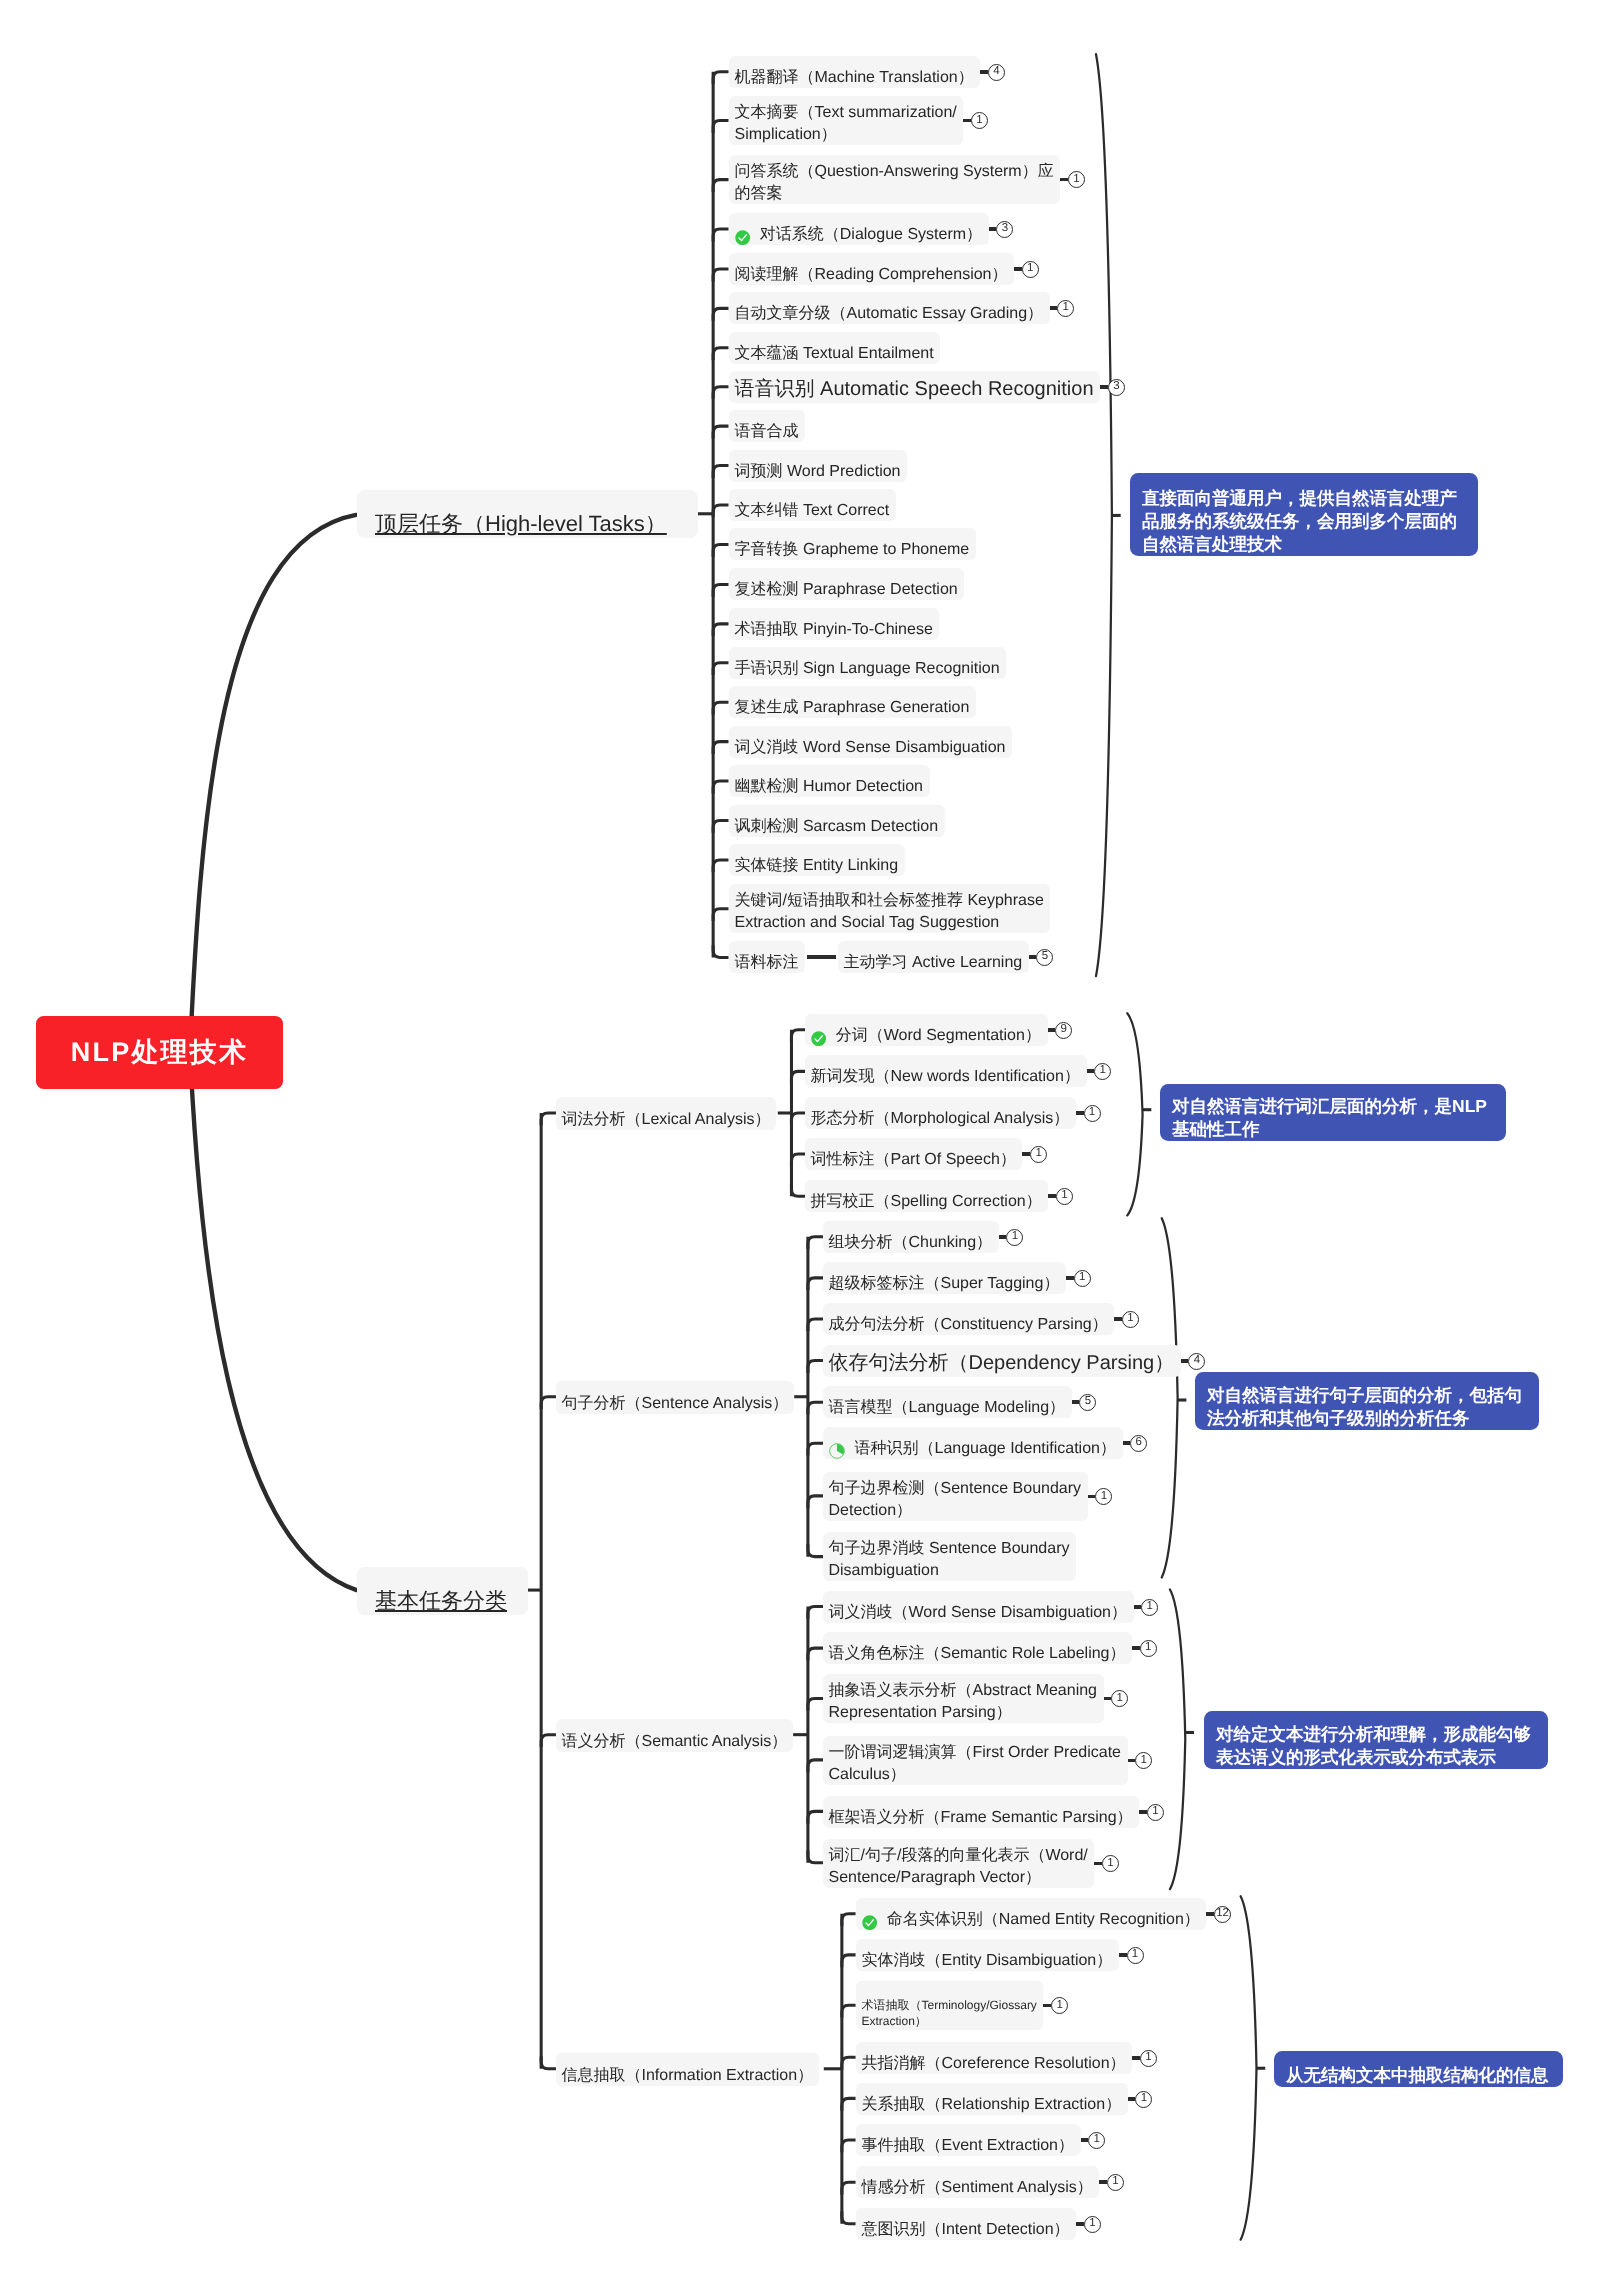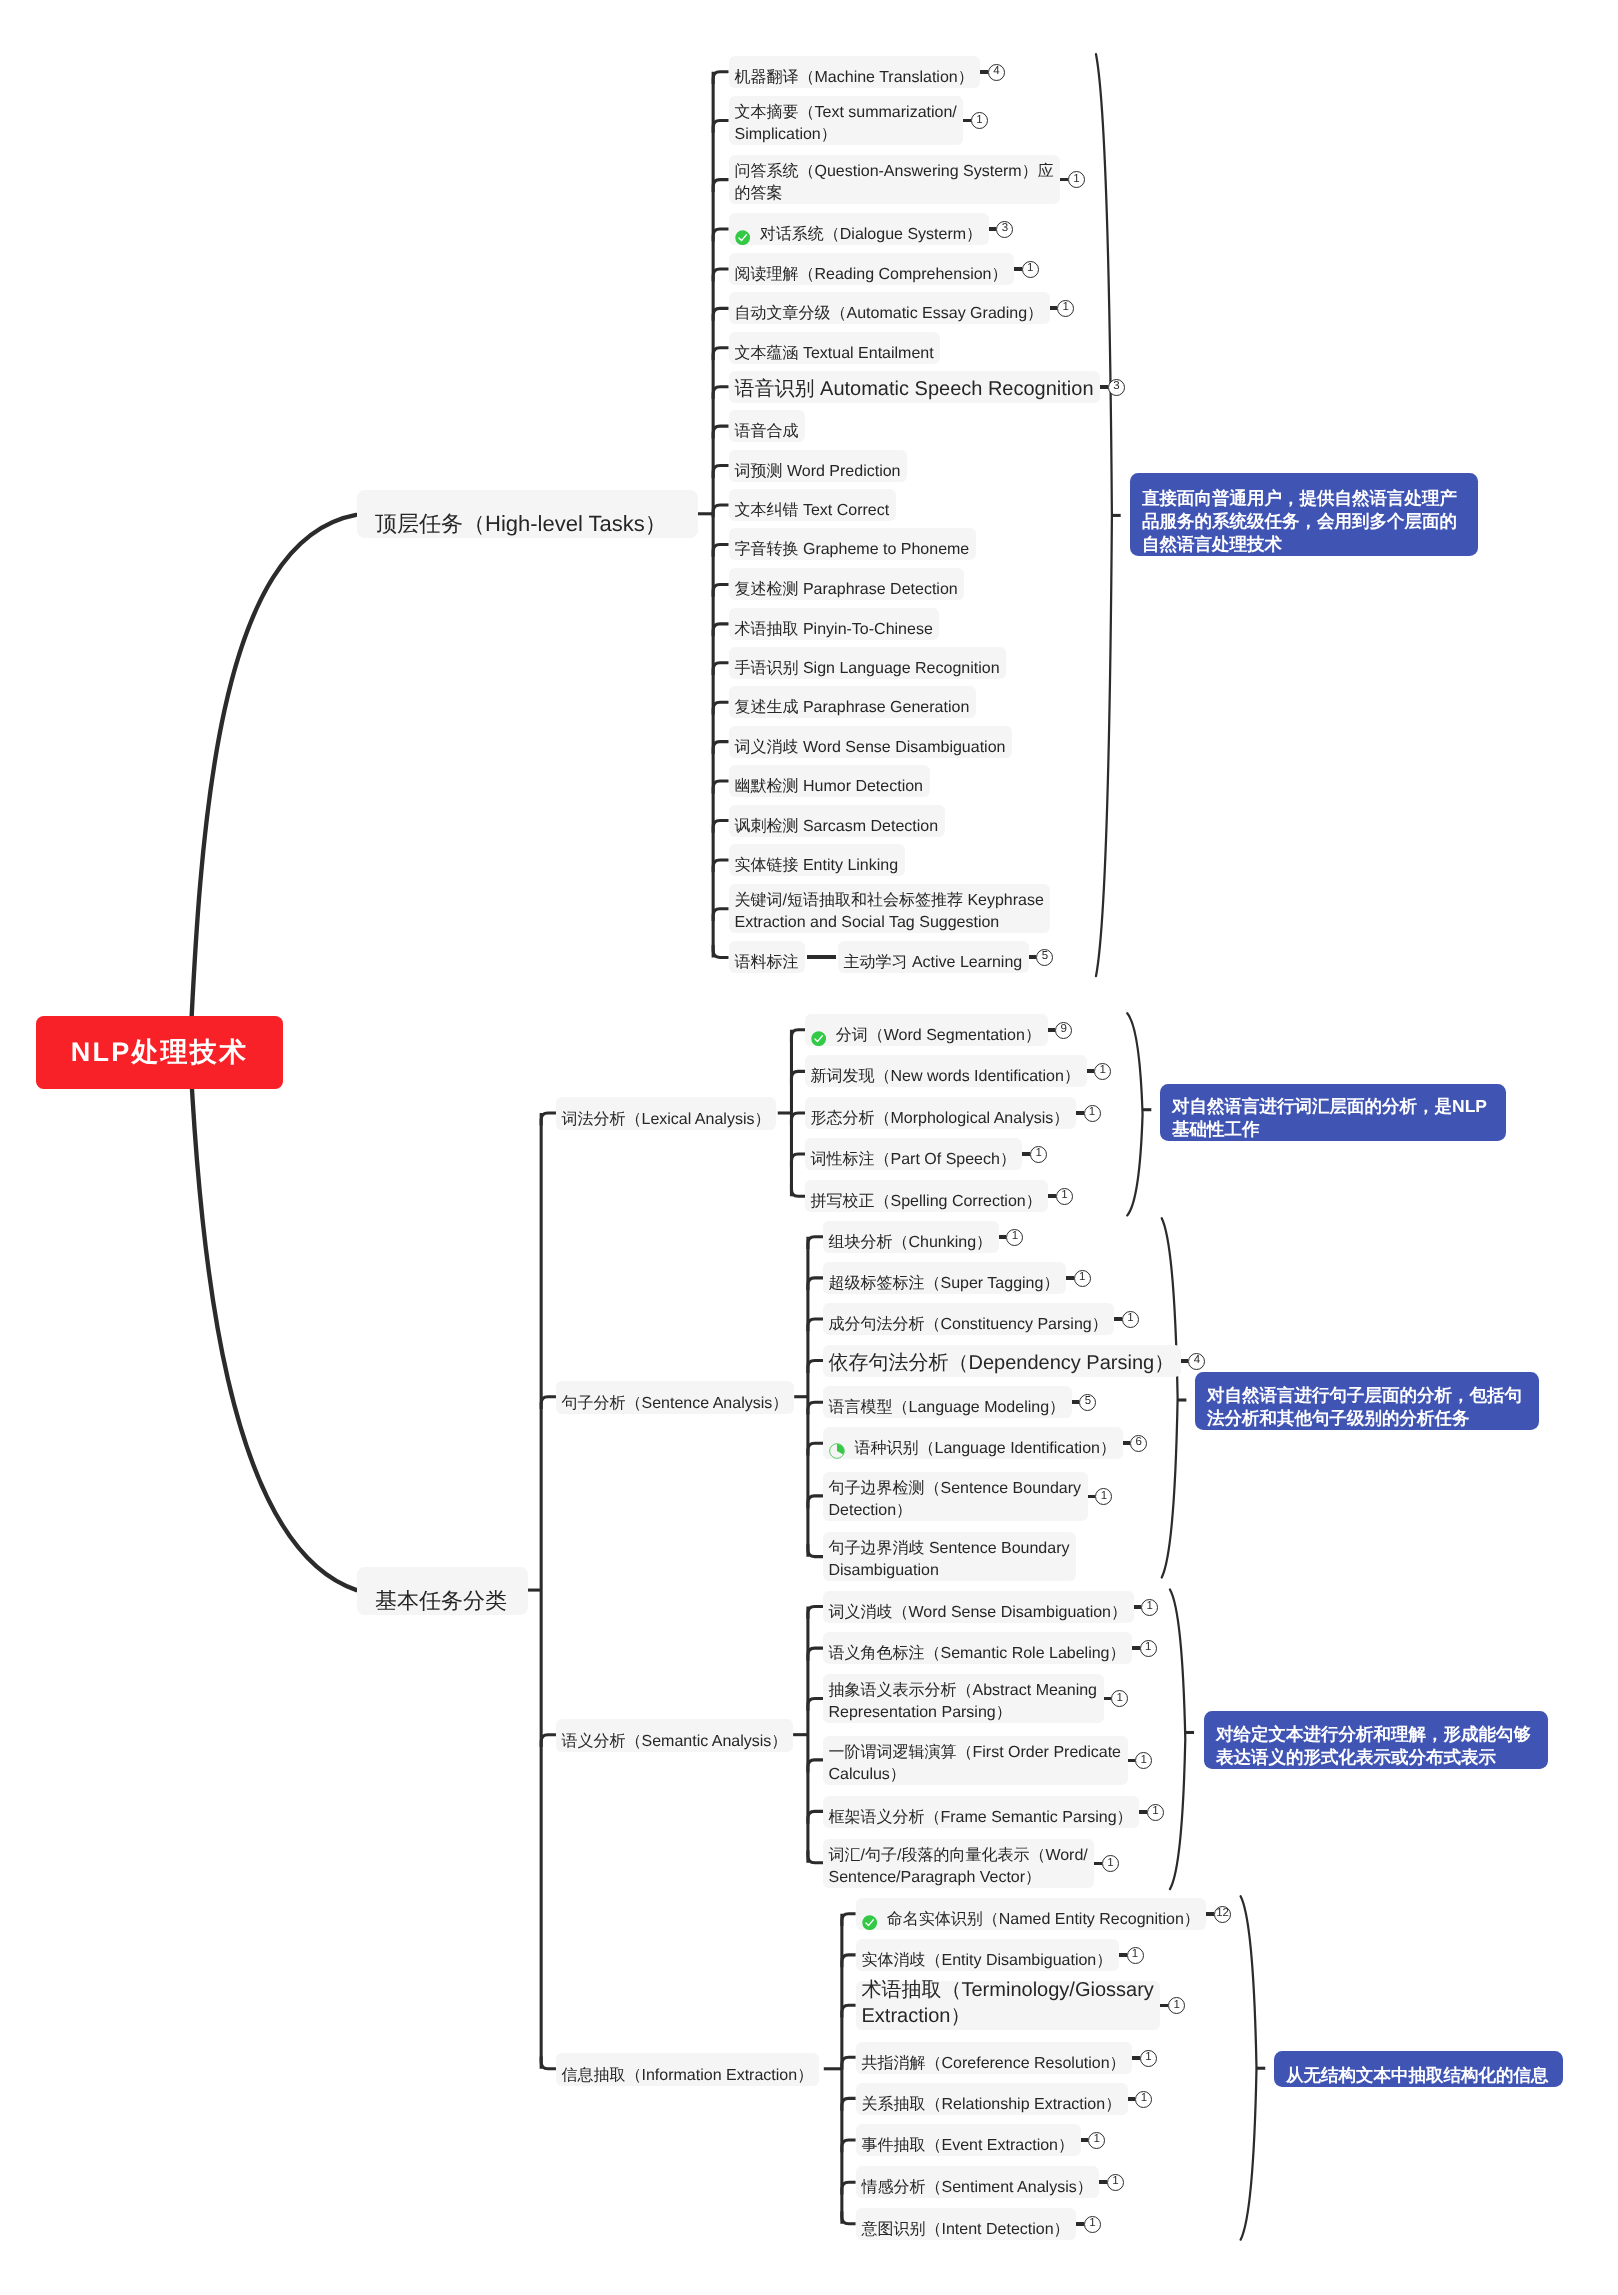--- a/index.html
+++ b/index.html
@@ -6,21 +6,21 @@
 body{width:1618px;height:2295px;}
 #canvas{position:relative;width:1618px;height:2295px;background:#fff;overflow:hidden;
   font-family:"Liberation Sans","DejaVu Sans",sans-serif;
   -webkit-font-smoothing:antialiased;text-rendering:geometricPrecision;}
 svg#links{position:absolute;left:0;top:0;width:1618px;height:2295px;}
 .row{position:absolute;display:flex;align-items:center;white-space:nowrap;}
 .node{background:#F5F5F6;border-radius:6px;color:#262626;display:inline-flex;align-items:flex-end;
   height:100%;padding:0 6.6px 0 5.5px;font-size:16px;box-sizing:border-box;flex:0 0 auto;}
 .node .txt{white-space:pre-line;line-height:1.33;}
 
-.node.lvl1{font-size:22px;padding:0 0 0 18px;border-radius:7.7px;}
+.node.lvl1{font-size:22px;padding:0 0 0 18px;border-radius:7.7px;text-decoration:underline;}
 .node.lvl2{font-size:16px;padding:0 5.5px 0 5.5px;border-radius:6px;}
 .icon{display:inline-flex;margin-right:10px;align-items:center;flex:0 0 auto;}
 .stub{display:inline-block;width:7.7px;height:3.3px;background:#2B2B2B;flex:0 0 auto;}
 .stub.long{width:28.5px;margin:0 2.2px;}
 .badge{width:15px;height:15px;border:1.4px solid #2B2B2B;border-radius:50%;background:#fff;
   display:inline-flex;align-items:center;justify-content:center;font-size:11.5px;color:#2B2B2B;flex:0 0 auto;
   line-height:1;}
 .root{position:absolute;background:#F72127;border-radius:7.7px;color:#fff;font-weight:bold;font-size:27px;letter-spacing:2.2px;
   display:flex;align-items:center;justify-content:center;}
 .callout{position:absolute;background:#4054B4;border-radius:8.2px;color:#fff;font-weight:bold;font-size:17.5px;
@@ -461,21 +461,21 @@
       <span class="badge">12</span>
     </div>
 <div class="row" style="left:856px;top:1939px;height:32px">
       <span class="node" style="font-size:16px">
         <span class="txt">实体消歧（Entity Disambiguation）</span>
       </span>
       <span class="stub"></span>
       <span class="badge">1</span>
     </div>
 <div class="row" style="left:856px;top:1981px;height:49px">
-      <span class="node" style="font-size:20px">
+      <span class="node" style="font-size:12px">
         <span class="txt">术语抽取（Terminology/Giossary
 Extraction）</span>
       </span>
       <span class="stub"></span>
       <span class="badge">1</span>
     </div>
 <div class="row" style="left:856px;top:2042px;height:32px">
       <span class="node" style="font-size:16px">
         <span class="txt">共指消解（Coreference Resolution）</span>
       </span>

